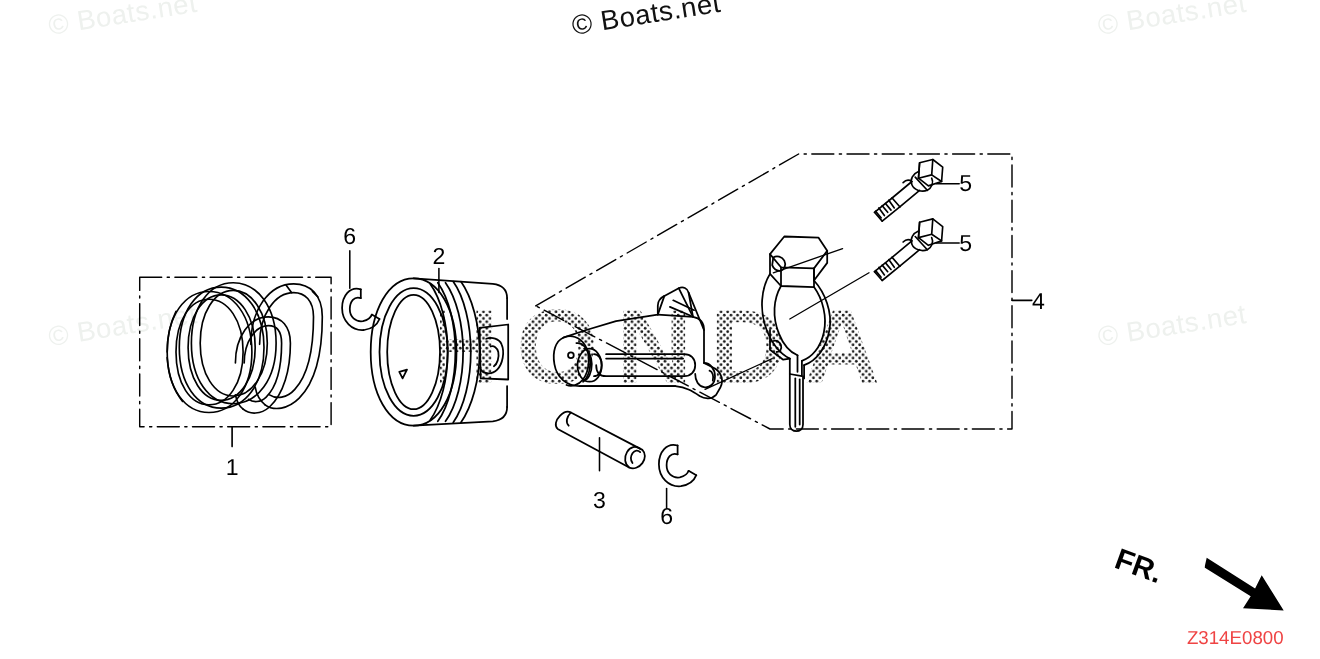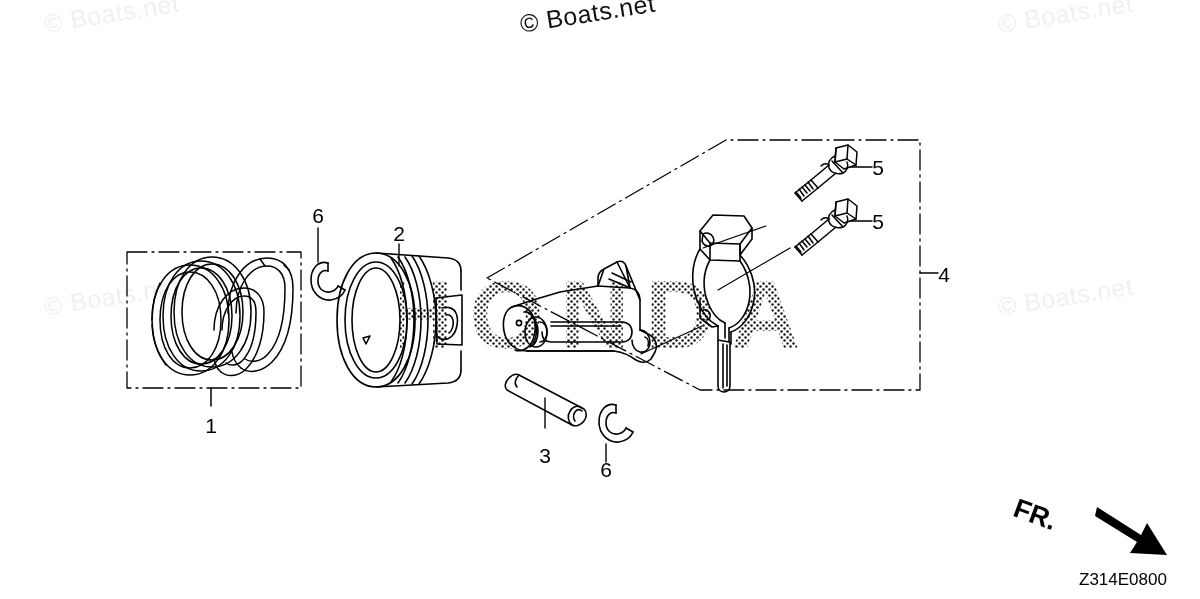--- a/index.html
+++ b/index.html
@@ -15,21 +15,21 @@
     position:absolute;white-space:nowrap;font-family:"Liberation Sans",sans-serif;
     font-weight:400;letter-spacing:.5px;user-select:none;pointer-events:none;
   }
   .wm-faint{color:#eef1ee;}
   .wm-dark{color:#111111;}
   .fr-label{
     position:absolute;font-family:"Liberation Sans",sans-serif;font-weight:bold;
     font-size:27px;color:#000;letter-spacing:0px;
   }
   .code-label{
-    position:absolute;font-family:"Liberation Sans",sans-serif;font-size:17px;color:#000000;
+    position:absolute;font-family:"Liberation Sans",sans-serif;font-size:17px;color:#ef4444;
   }
   .num{
     position:absolute;font-family:"Liberation Sans",sans-serif;font-size:21px;color:#000;
     text-align:center;
   }
 </style>
 </head>
 <body>
 
 <div id="stage">

